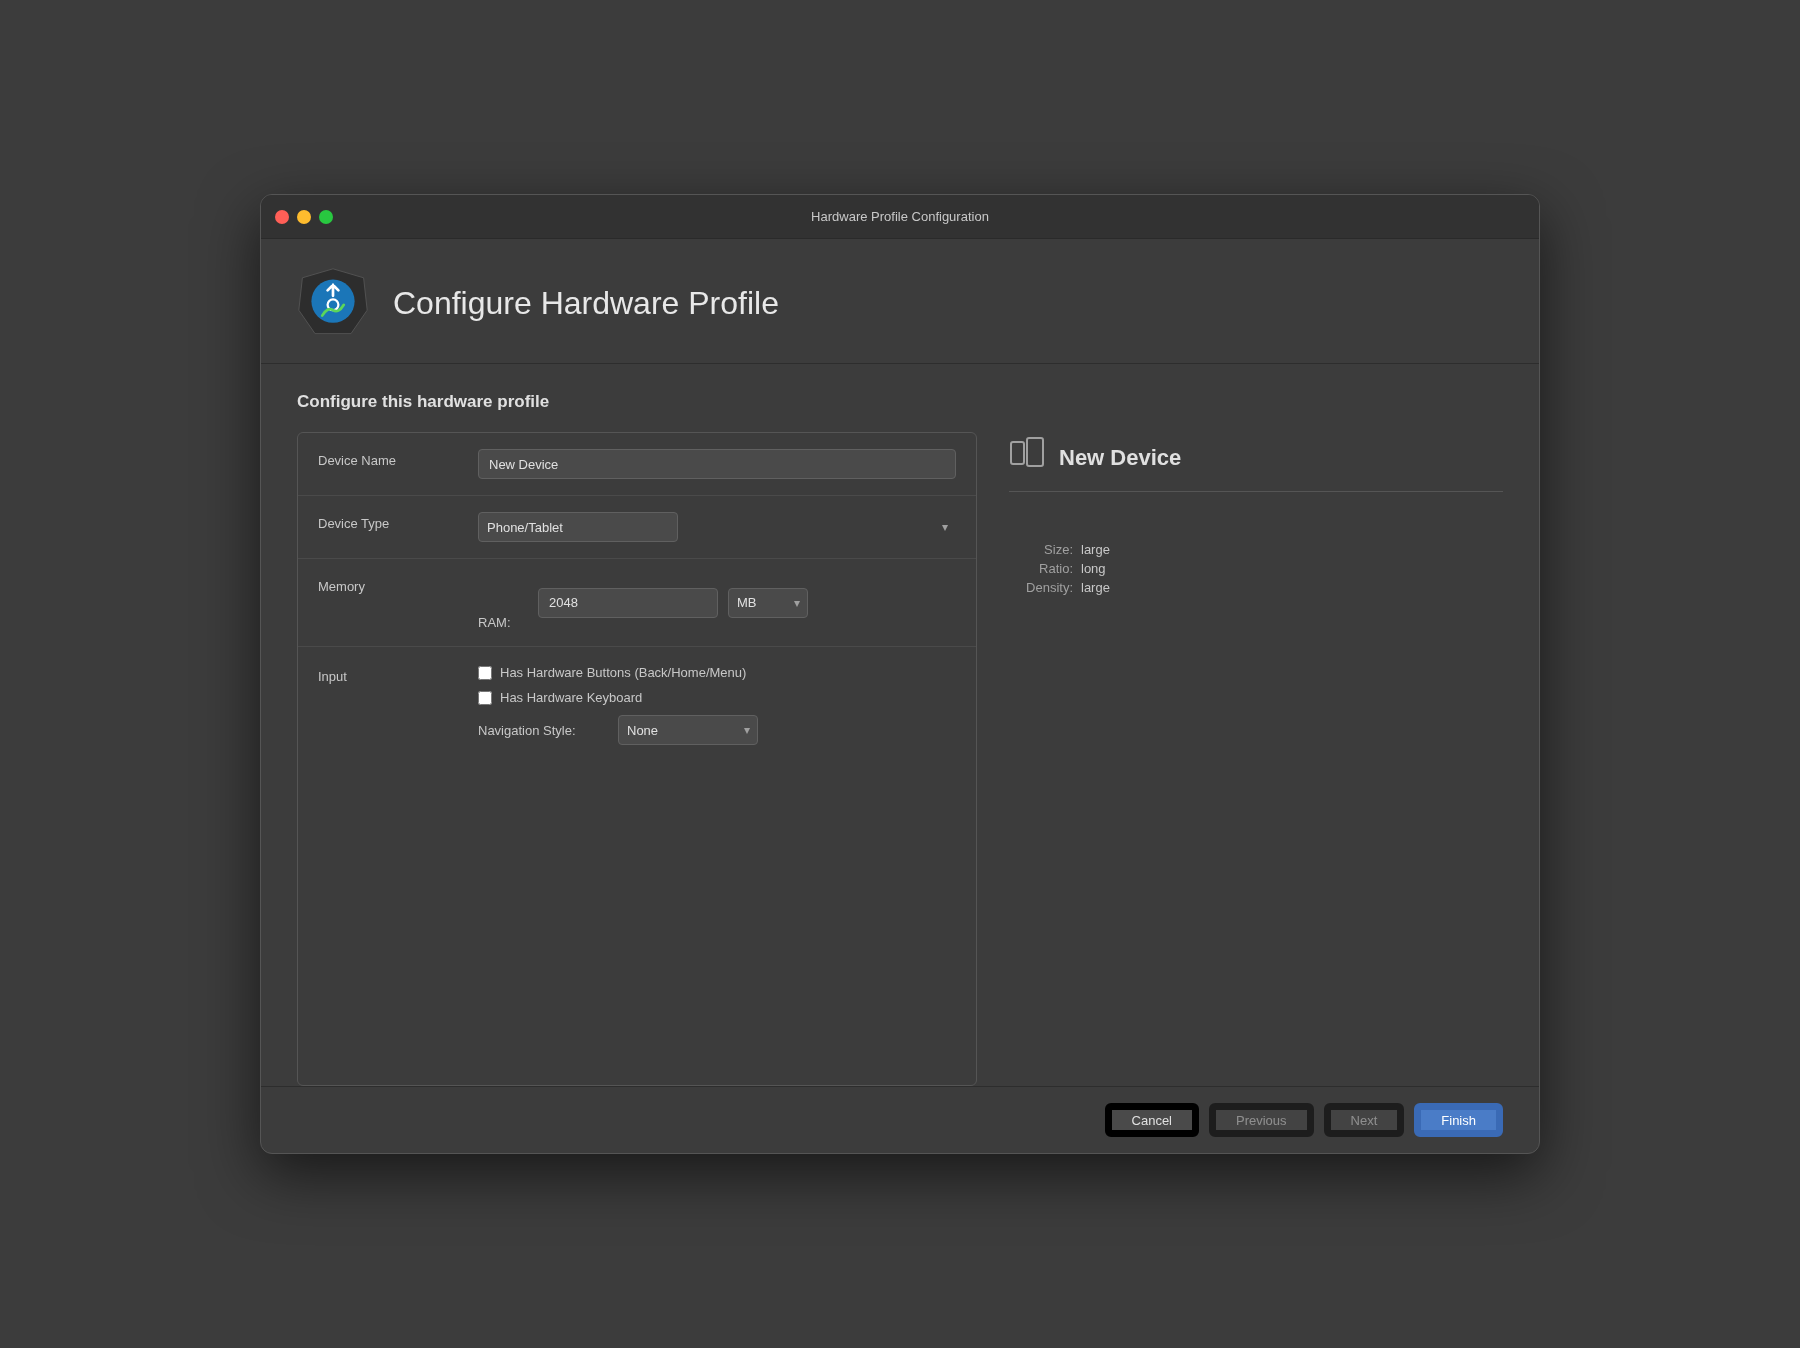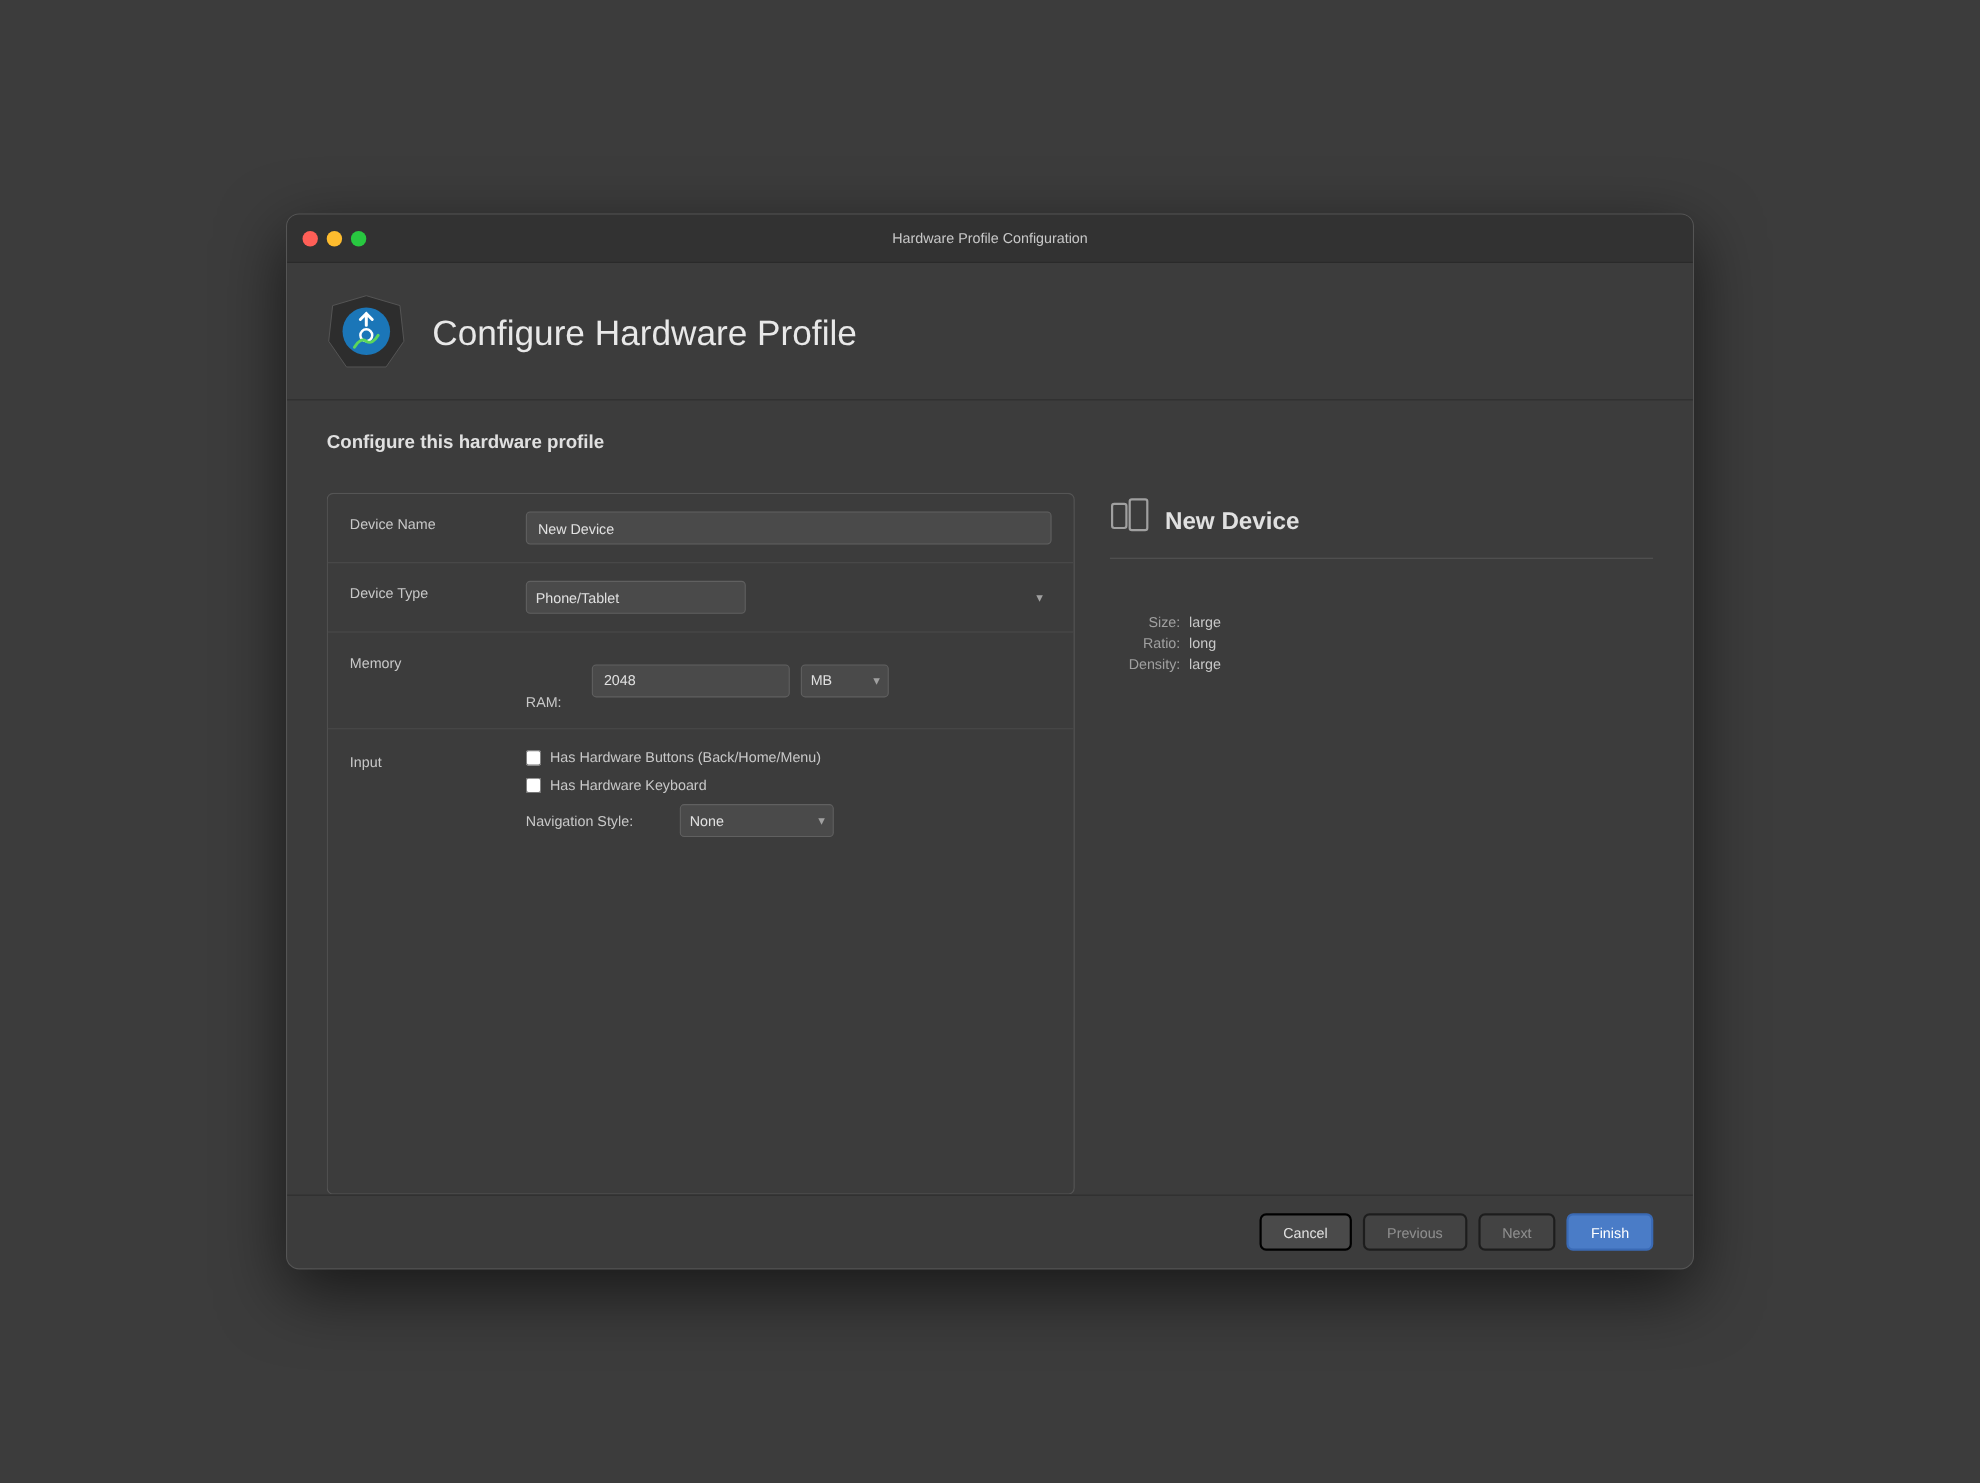--- a/index.html
+++ b/index.html
@@ -89,21 +89,20 @@
       color: #e8e8e8;
     }
 
     
     .main {
       flex: 1;
       display: flex;
       flex-direction: column;
       padding: 28px 36px 0 36px;
       overflow: hidden;
-      gap: 16px;
     }
 
     .section-title {
       font-size: 17px;
       font-weight: 600;
       color: #e0e0e0;
       margin-bottom: 20px;
     }
 
     .content-area {
@@ -407,21 +406,21 @@
       flex-shrink: 0;
       border-top: 1px solid #2d2d2d;
     }
 
     .btn {
       height: 34px;
       padding: 0 20px;
       border-radius: 6px;
       font-size: 13px;
       cursor: pointer;
-      border: 2px solid #000000;
+      border: 7px solid #000000;
       background: #4a4a4a;
       color: #e0e0e0;
       outline: none;
       white-space: nowrap;
     }
 
     .btn-primary {
       background: #4a7cc7;
       border-color: #3a6ab5;
       color: #fff;

